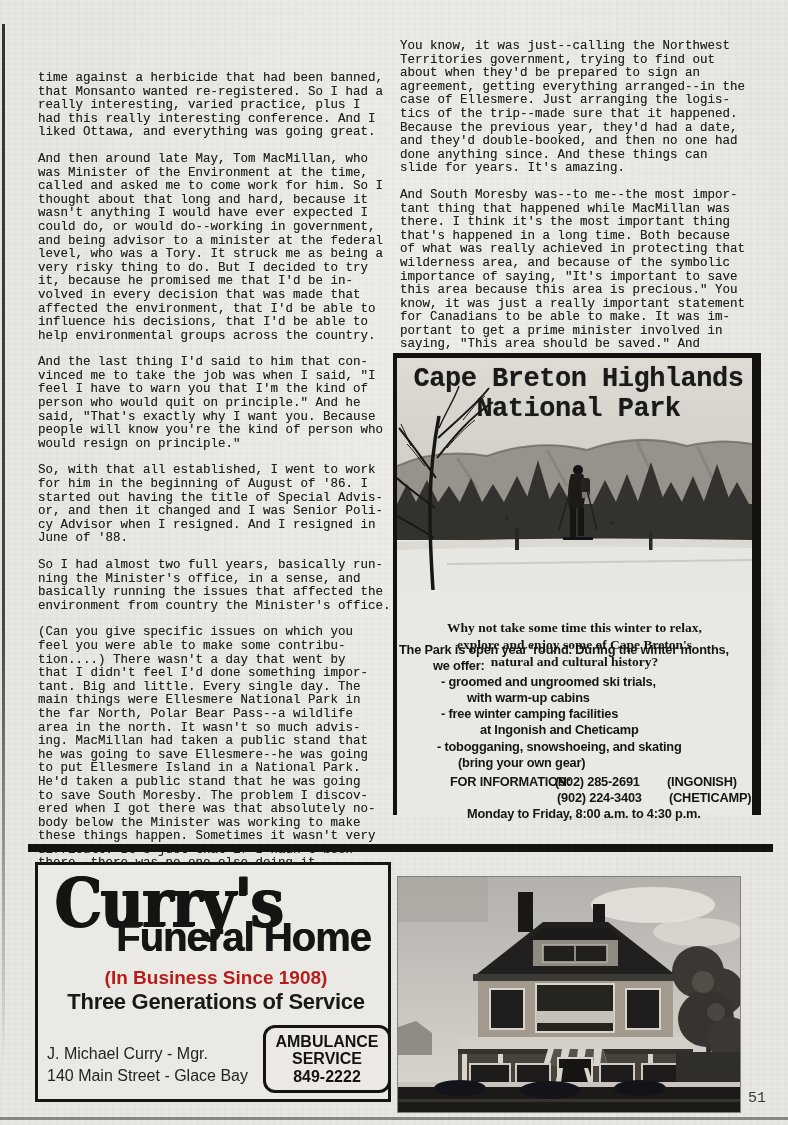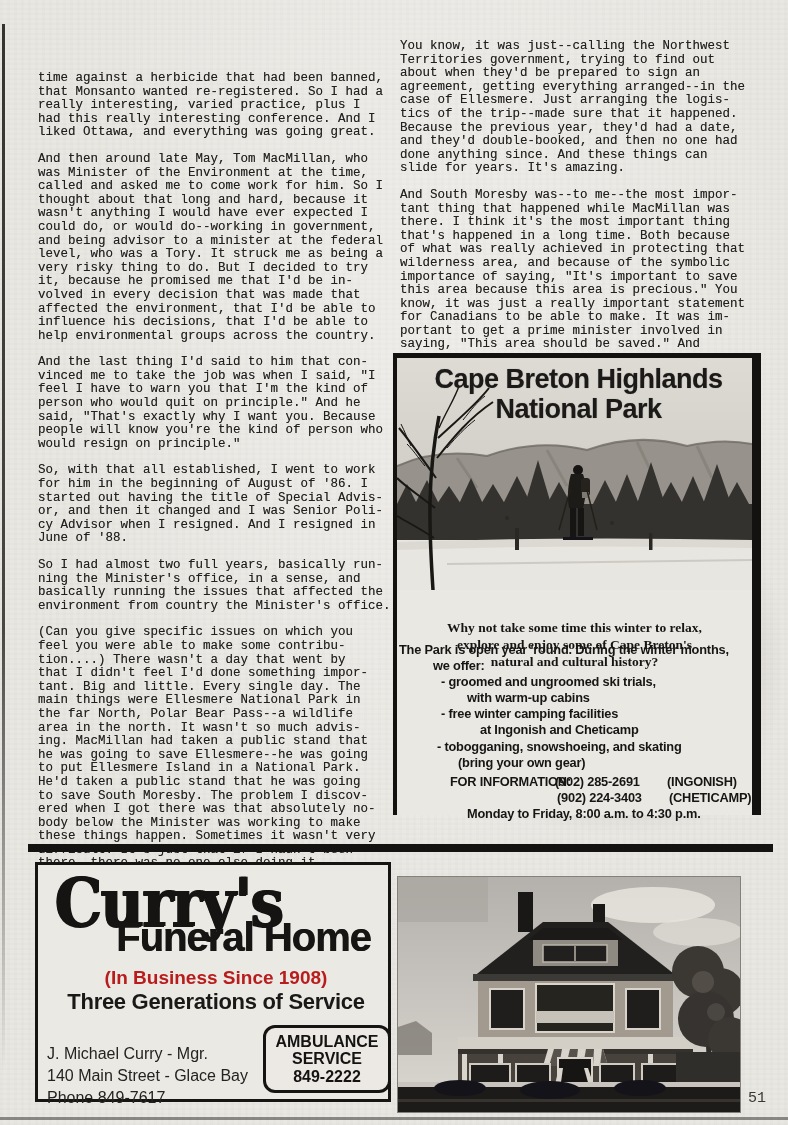--- a/index.html
+++ b/index.html
@@ -33,21 +33,21 @@
   
   .rule-bar{position:absolute;left:28px;top:844px;width:745px;height:8px;background:#141312;}
 
   
   .ad-park{position:absolute;left:393px;top:353px;width:368px;height:462px;
     border-top:5px solid #131211;border-left:4px solid #131211;border-right:9px solid #131211;
     background:#eae8e3;box-sizing:border-box;}
   .ad-photo{position:absolute;left:0;top:0;width:355px;height:232px;overflow:hidden;}
   .ad-title{position:absolute;left:0;top:6px;width:363px;text-align:center;
     font-weight:bold;font-size:27px;line-height:30px;letter-spacing:-.5px;color:#1b1a19;
-    text-shadow:0 0 1px rgba(20,20,20,.4);}
+    text-shadow:0 0 1px rgba(20,20,20,.4);font-family:Liberation Mono, monospace;}
   .ad-body{position:absolute;left:0;top:232px;width:355px;height:226px;font-weight:bold;color:#161514;}
   .ad-tagline{position:absolute;left:0;top:2px;width:355px;text-align:center;
     font-family:"Liberation Serif",serif;font-weight:bold;font-size:13.5px;line-height:17px;white-space:pre;margin-top:27px;}
   .ad-line{position:absolute;font-size:12.8px;letter-spacing:-.2px;white-space:nowrap;}
   .ad-intro1{left:2px;top:52px;}
   .ad-intro2{left:36px;top:68px;}
   .b1m{left:44px;top:84px;} .b1s{left:70px;top:100px;}
   .b2m{left:44px;top:116px;} .b2s{left:83px;top:132px;}
   .b3m{left:40px;top:149px;} .b3s{left:61px;top:165px;}
   .info-label{left:53px;top:184px;} .phone1{left:158px;top:184px;} .loc1{left:270px;top:184px;}
@@ -260,21 +260,20 @@
   <div class="rule-bar"></div>
 
   <div class="ad-curry">
     <div class="curry-name">Curry's</div>
     <div class="curry-type">Funeral Home</div>
     <div class="curry-since">(In Business Since 1908)</div>
     <div class="curry-gen">Three Generations of Service</div>
     <div class="curry-contact">
       <div>J. Michael Curry - Mgr.</div>
       <div>140 Main Street - Glace Bay</div>
-      <div>Phone 849-7617</div>
     </div>
     <div class="ambulance-box">
       <div>AMBULANCE
 SERVICE
 849-2222</div>
     </div>
   </div>
 
   <div class="ghost ghost3"></div>
 

